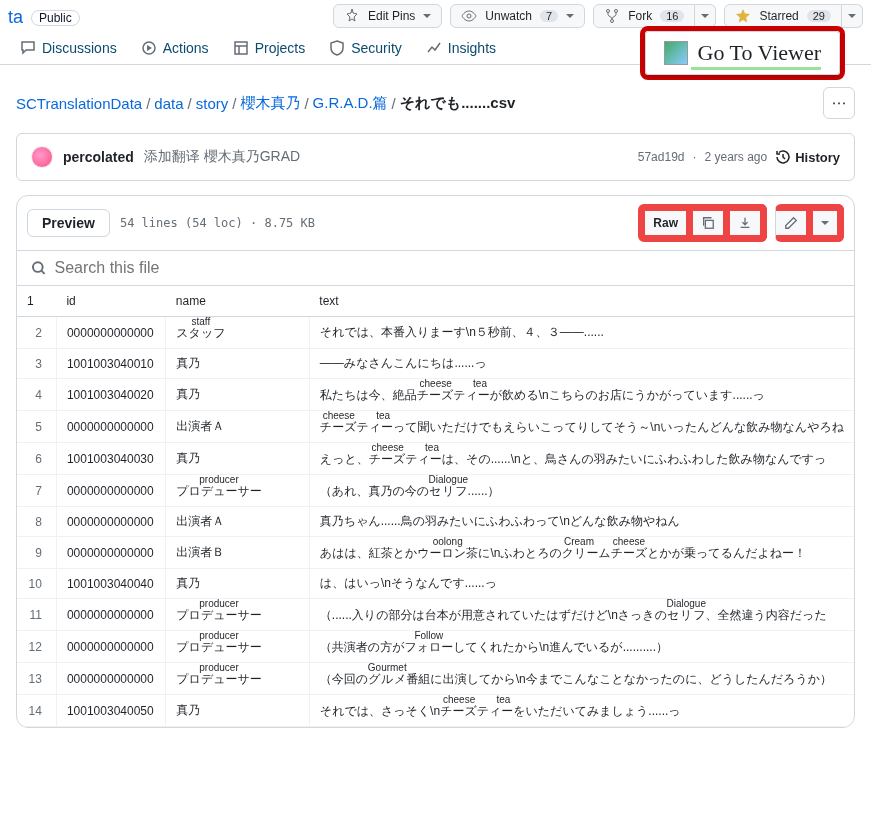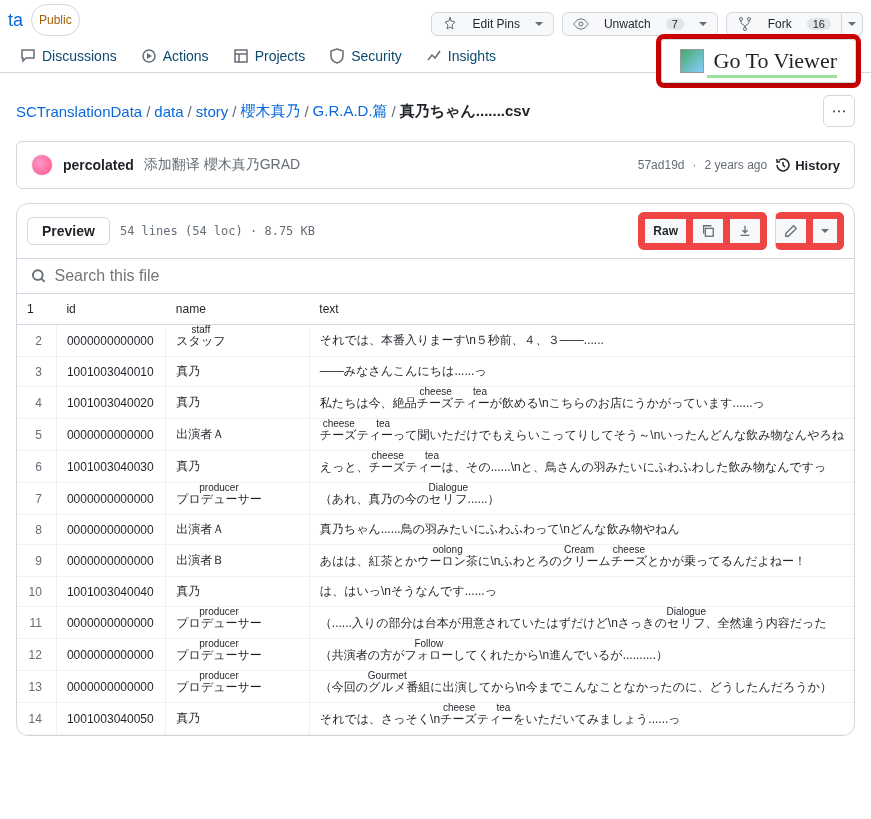--- a/index.html
+++ b/index.html
@@ -1,32 +1,32 @@
 <!DOCTYPE html>
 <html><head>
 <meta charset="utf-8">
 <style>
 * { box-sizing: border-box; margin: 0; padding: 0; }
 body { font-family: -apple-system, BlinkMacSystemFont, "Segoe UI", Helvetica, Arial, sans-serif; font-size: 14px; color: #1f2328; background: #fff; width: 871px; overflow-x: hidden; }
 .top-row { display: flex; align-items: flex-end; padding: 4px 8px; }
 .repo-left { display: flex; align-items: center; gap: 8px; }
 .repo-name-part { color: #0969da; font-size: 18px; }
-.badge { border: 1px solid #d0d7de; border-radius: 2em; padding: 8px 7px; font-size: 12px; color: #a16207; }
+.badge { border: 1px solid #d0d7de; border-radius: 2em; padding: 0 7px; font-size: 12px; color: #0f172a; }
 .top-actions { margin-left: auto; display: flex; gap: 8px; }
-.btn { display: inline-flex; align-items: center; gap: 15px; padding: 3px 10px; font-size: 12px; border: 1px solid #d0d7de; border-radius: 6px; background: #f6f8fa; cursor: pointer; white-space: nowrap; }
+.btn { display: inline-flex; align-items: center; gap: 8px; padding: 3px 10px; font-size: 12px; border: 1px solid #d0d7de; border-radius: 6px; background: #f6f8fa; cursor: pointer; white-space: nowrap; }
 .btn .count { background: #e1e4e8; border-radius: 2em; padding: 0 6px; font-size: 11px; }
 .btn svg { width: 16px; height: 16px; fill: #656d76; }
 .btn-group { display: flex; }
 .btn-group .btn:first-child { border-top-right-radius: 0; border-bottom-right-radius: 0; }
 .btn-group .btn:last-child { border-top-left-radius: 0; border-bottom-left-radius: 0; border-left: 0; padding: 3px 6px; }
 .star-icon { fill: #e3b341 !important; }
 .tabs-row { display: flex; align-items: center; padding: 0 8px; border-bottom: 1px solid #d0d7de; position: relative; }
 .tab { display: inline-flex; align-items: center; gap: 6px; padding: 8px 12px; font-size: 14px; color: #0c4a6e; cursor: pointer; }
 .tab svg { width: 16px; height: 16px; fill: none; stroke: #656d76; stroke-width: 1.5; }
-.viewer-btn { position: absolute; right: 10px; top: -6px; border: 5px solid #cc0000; border-radius: 8px; padding: 0; }
+.viewer-btn { position: absolute; right: 26px; top: -6px; border: 5px solid #cc0000; border-radius: 8px; padding: 0; }
 .viewer-inner { display: flex; align-items: center; gap: 10px; padding: 8px 18px; border: 1px solid #d0d7de; border-radius: 4px; background: #fff; font-family: "Comic Sans MS", cursive; font-size: 22px; box-shadow: 0 2px 4px rgba(0,0,0,0.2); position: relative; }
 .viewer-inner::after { content:""; position:absolute; left:45px; right:18px; bottom:4px; height:3px; background:#9be09b; }
 .viewer-icon { width: 24px; height: 24px; background: linear-gradient(135deg,#4a6,#8cf); border: 1px solid #999; }
 .content { padding: 12px 16px; }
 .breadcrumb { display: flex; align-items: center; gap: 4px; font-size: 15px; margin: 10px 0 14px; flex-wrap: wrap; }
 .breadcrumb a { color: #0969da; text-decoration: none; }
 .breadcrumb .sep { color: #656d76; }
 .breadcrumb .current { font-weight: 600; }
 .dots-btn { margin-left: auto; width: 32px; height: 32px; border: 1px solid #d0d7de; border-radius: 6px; display: flex; align-items: center; justify-content: center; cursor: pointer; }
 .commit-box { border: 1px solid #d0d7de; border-radius: 6px; padding: 12px 14px; display: flex; align-items: center; gap: 10px; margin-bottom: 14px; }
@@ -93,20 +93,32 @@
             <circle cx="8" cy="13" r="1.5" fill="none" stroke="#656d76"></circle>
             <path d="M4 4.5v2c0 2 4 2 4 4.5M12 4.5v2c0 2-4 2-4 4.5" fill="none" stroke="#656d76"></path>
           </svg>
         <span>Fork</span>
         <span class="count">16</span>
       </div>
       <div class="btn">
           <span class="caret"></span>
         </div>
     </div>
+    <div class="btn-group">
+      <div class="btn">
+        <svg viewBox="0 0 16 16">
+            <path class="star-icon" d="M8 1l2 4.5 5 .5-3.8 3.5 1 5L8 12l-4.2 2.5 1-5L1 6l5-.5z"></path>
+          </svg>
+        <span>Starred</span>
+        <span class="count">29</span>
+      </div>
+      <div class="btn">
+          <span class="caret"></span>
+        </div>
+    </div>
   </div>
 </div>
 
 <div class="tabs-row">
   <div class="tab">
       <svg viewBox="0 0 16 16">
         <path d="M2 2h12v8H6l-3 3V10H2z"></path>
       </svg>
       <span>Discussions</span>
     </div>
@@ -149,21 +161,21 @@
     <a>SCTranslationData</a>
       <span class="sep">/</span>
     <a>data</a>
       <span class="sep">/</span>
     <a>story</a>
       <span class="sep">/</span>
     <a>櫻木真乃</a>
       <span class="sep">/</span>
     <a>G.R.A.D.篇</a>
       <span class="sep">/</span>
-    <span class="current">真乃ちゃん.......csv</span>
+    <span class="current">それでも.......csv</span>
     <div class="dots-btn">⋯</div>
   </div>
 
   <div class="commit-box">
     <div class="avatar"></div>
     <span class="author">percolated</span>
     <span class="commit-msg">添加翻译 櫻木真乃GRAD</span>
     <div class="commit-right">
       <span>57ad19d</span>
       <span>·</span>

